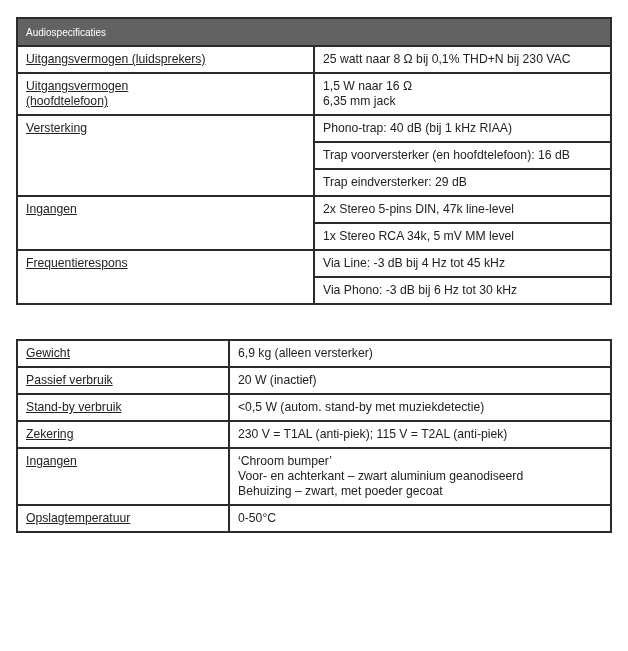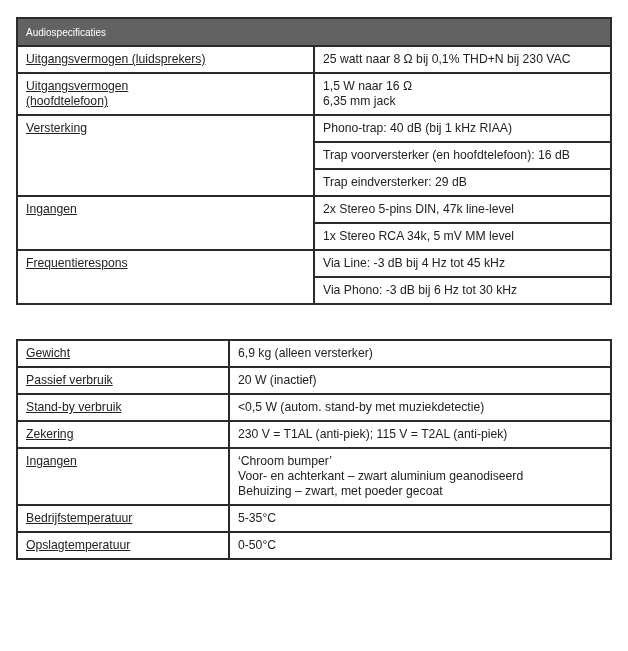--- a/index.html
+++ b/index.html
@@ -86,21 +86,17 @@
   </tr>
   <tr>
     <td class="label">Ingangen</td>
     <td>
       <span class="val-line">‘Chroom bumper’</span>
       <span class="val-line">Voor- en achterkant – zwart aluminium geanodiseerd</span>
       <span class="val-line">Behuizing – zwart, met poeder gecoat</span>
     </td>
   </tr>
   <tr>
-    <td class="label">Bedrijfstemperatuur</td>
-    <td>5-35°C</td>
-  </tr>
-  <tr>
     <td class="label">Opslagtemperatuur</td>
     <td>0-50°C</td>
   </tr>
 </tbody>
   </table>
 
 </body></html>

